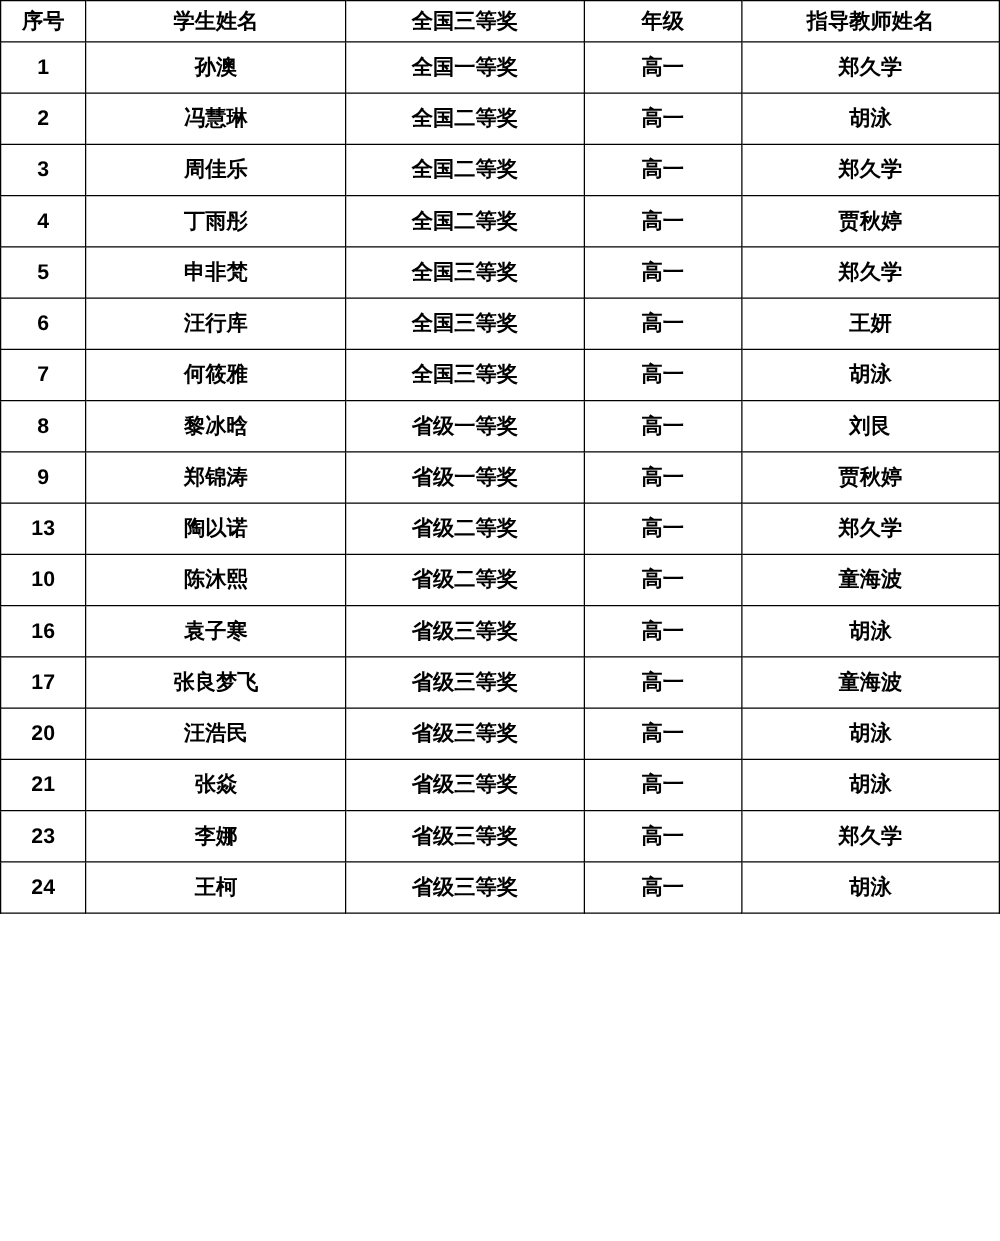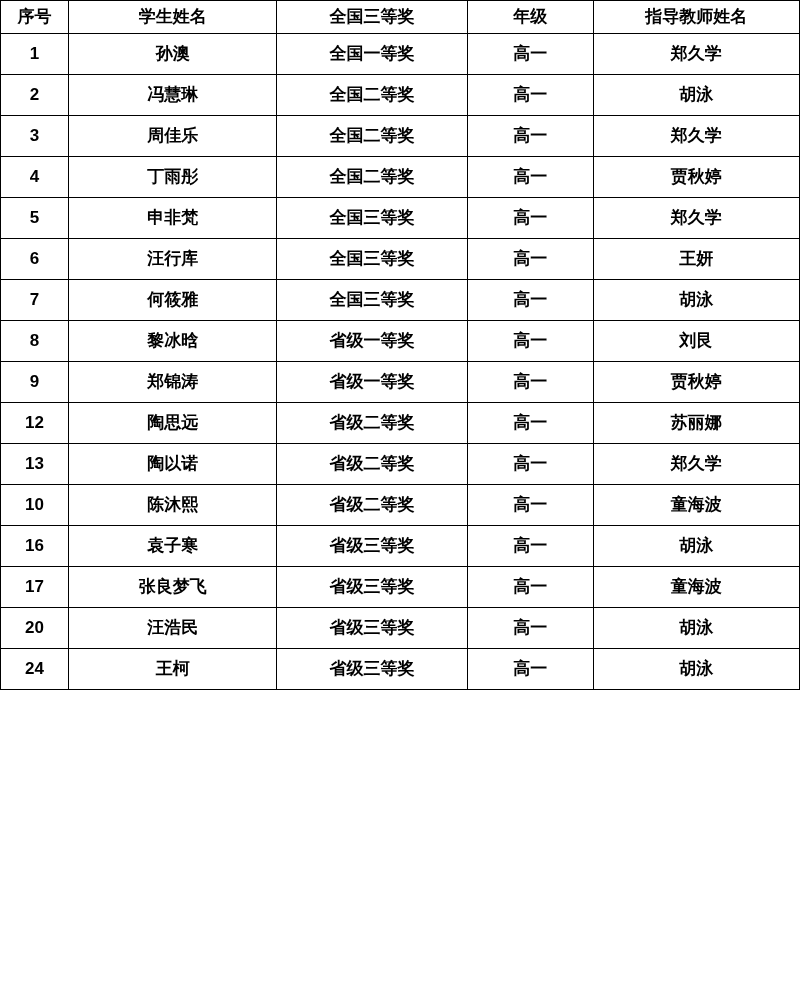--- a/index.html
+++ b/index.html
@@ -119,27 +119,20 @@
         <td>刘艮</td>
       </tr>
       <tr>
         <td>9</td>
         <td>郑锦涛</td>
         <td>省级一等奖</td>
         <td>高一</td>
         <td>贾秋婷</td>
       </tr>
       <tr>
-        <td>12</td>
-        <td>陶思远</td>
-        <td>省级二等奖</td>
-        <td>高一</td>
-        <td>苏丽娜</td>
-      </tr>
-      <tr>
         <td>13</td>
         <td>陶以诺</td>
         <td>省级二等奖</td>
         <td>高一</td>
         <td>郑久学</td>
       </tr>
       <tr>
         <td>10</td>
         <td>陈沐熙</td>
         <td>省级二等奖</td>
@@ -161,20 +154,34 @@
         <td>童海波</td>
       </tr>
       <tr>
         <td>20</td>
         <td>汪浩民</td>
         <td>省级三等奖</td>
         <td>高一</td>
         <td>胡泳</td>
       </tr>
       <tr>
+        <td>21</td>
+        <td>张焱</td>
+        <td>省级三等奖</td>
+        <td>高一</td>
+        <td>胡泳</td>
+      </tr>
+      <tr>
+        <td>23</td>
+        <td>李娜</td>
+        <td>省级三等奖</td>
+        <td>高一</td>
+        <td>郑久学</td>
+      </tr>
+      <tr>
         <td>24</td>
         <td>王柯</td>
         <td>省级三等奖</td>
         <td>高一</td>
         <td>胡泳</td>
       </tr>
     </tbody>
 </table>
 
 </body></html>

